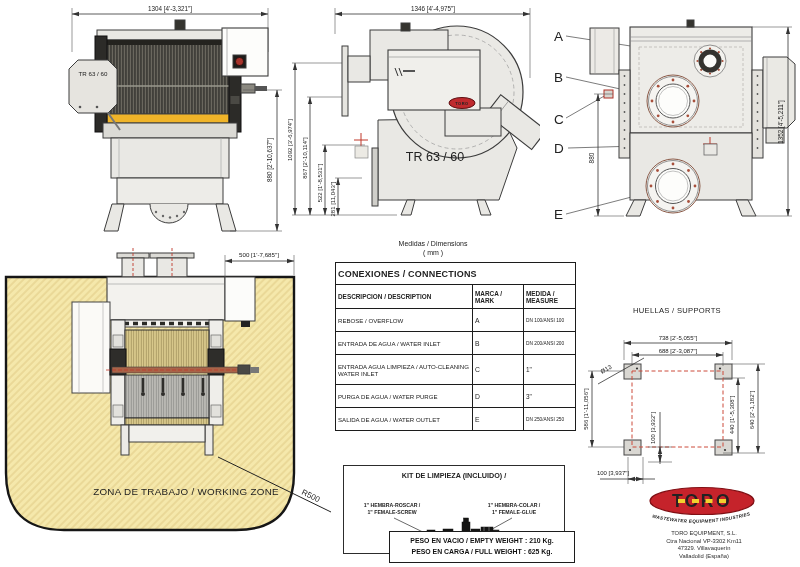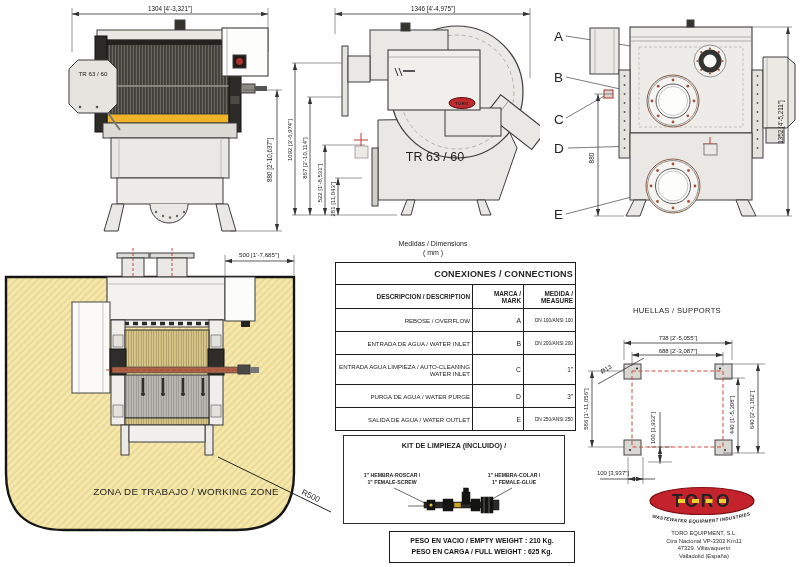--- a/index.html
+++ b/index.html
@@ -5,30 +5,30 @@
   html,body{margin:0;padding:0;background:#fff;}
   #canvas{position:relative;width:800px;height:567px;background:#ffffff;overflow:hidden;
           font-family:"Liberation Sans","DejaVu Sans",sans-serif;color:#222;}
   #canvas > *{position:absolute;}
   svg text{font-family:"Liberation Sans","DejaVu Sans",sans-serif;fill:#222;}
   .dimtxt{font-size:6.3px;}
   
   .dims-note{left:337px;top:240px;width:192px;text-align:center;font-size:7px;line-height:1.25;color:#222;}
   
   table.conn{left:335px;top:262px;width:240px;border-collapse:collapse;table-layout:fixed;}
-  table.conn td,table.conn th{border:1.2px solid #1c1c1c;text-align:right;vertical-align:middle;padding:1px 2px;}
+  table.conn td,table.conn th{border:1.2px solid #1c1c1c;text-align:left;vertical-align:middle;padding:1px 2px;}
   table.conn .title{font-size:9px;font-weight:bold;height:19px;letter-spacing:.2px;}
   table.conn th{font-size:6.4px;height:21px;}
   td.desc{font-size:6.1px;height:20px;}
   td.mark{font-size:6.8px;}
   td.meas-dn{font-size:4.8px;}
   td.meas-in{font-size:6.4px;}
   tr.tall td{height:27px;}
   
-  .kit{left:343px;top:435px;width:220px;height:87px;border:1.4px solid #2c2c2c;background:#fff;}
+  .kit{left:343px;top:465px;width:220px;height:87px;border:1.4px solid #2c2c2c;background:#fff;}
   .kit .t1,.kit .t2{position:absolute;left:0;width:100%;text-align:center;font-size:7.2px;font-weight:bold;}
   .kit .t1{top:5px;} .kit .t2{top:15px;}
   .kit .lab{position:absolute;width:88px;text-align:center;font-size:5.2px;font-weight:bold;line-height:1.3;}
   .kit .lab.l{left:4px;top:36px;} .kit .lab.r{left:126px;top:36px;}
   .kit svg{position:absolute;left:0;top:0;}
   
   .weights{left:389px;top:531px;width:184px;height:30px;border:1.4px solid #1c1c1c;background:#fff;
            display:flex;flex-direction:column;justify-content:center;}
   .weights div{text-align:center;font-size:6.9px;font-weight:bold;line-height:1.55;color:#111;}
   

